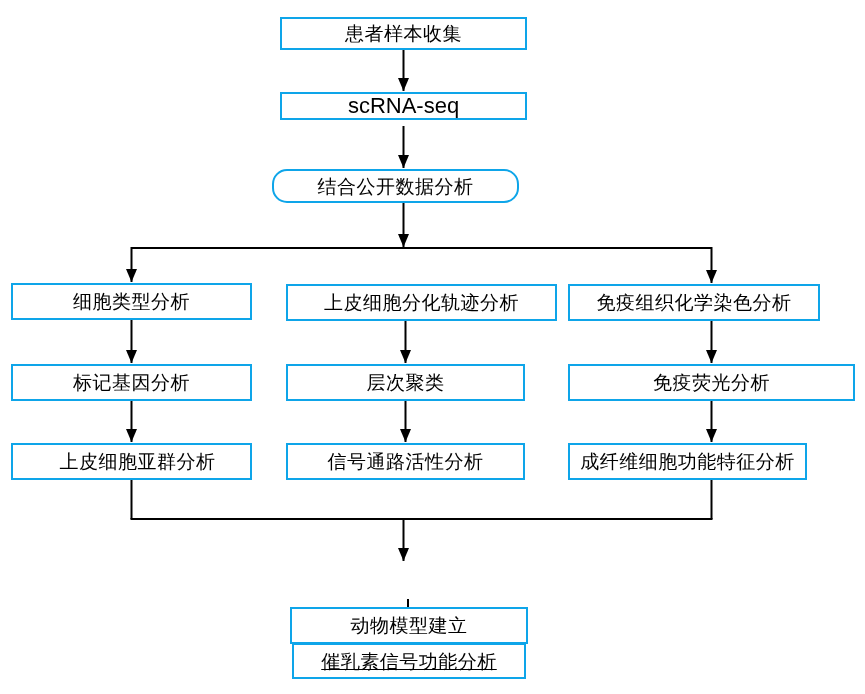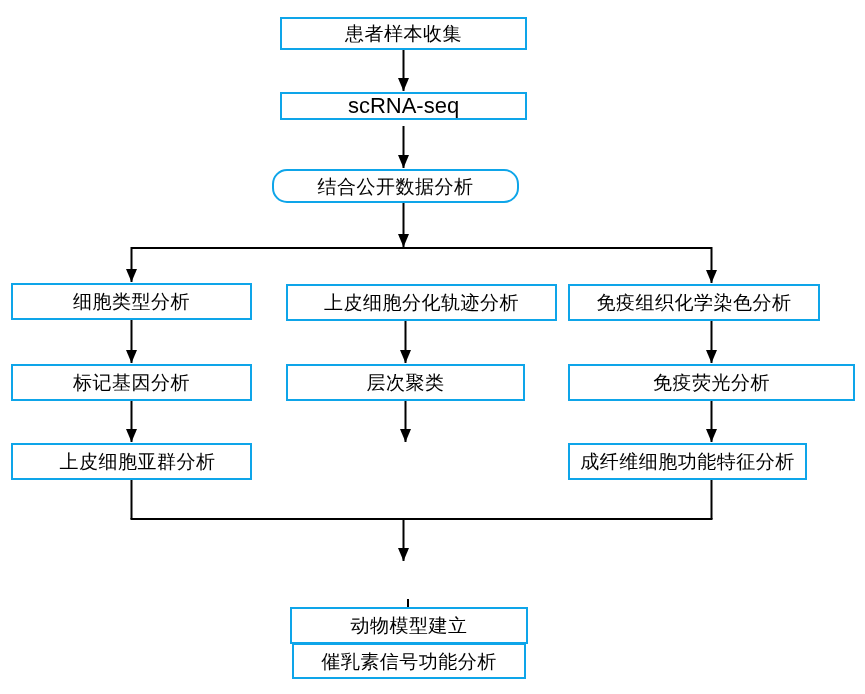--- a/index.html
+++ b/index.html
@@ -47,21 +47,21 @@
   
   .n-m0 { left: 286px; top: 284px; width: 271px; height: 37px; }
   .n-m1 { left: 286px; top: 364px; width: 239px; height: 37px; }
   .n-m2 { left: 286px; top: 443px; width: 239px; height: 37px; }
   
   .n-r0 { left: 568px; top: 284px; width: 252px; height: 37px; }
   .n-r1 { left: 568px; top: 364px; width: 287px; height: 37px; }
   .n-r2 { left: 568px; top: 443px; width: 239px; height: 37px; }
   
   .n-b0 { left: 290px; top: 562px; width: 238px; height: 37px; margin-top: 45px; }
-  .n-b1 { left: 292px; top: 643px; width: 234px; height: 36px; }
+  .n-b1 { left: 292px; top: 643px; width: 234px; height: 36px; text-decoration: underline; }
 </style>
 </head>
 <body>
 
 <div class="canvas">
 
   <svg class="connector-layer" viewBox="0 0 865 694" xmlns="http://www.w3.org/2000/svg">
     <defs>
       <marker id="arrow" markerUnits="userSpaceOnUse" markerWidth="14" markerHeight="12" refX="13" refY="5.5" orient="auto">
         <path d="M0,0 L13,5.5 L0,11 Z" fill="#000000"></path>
@@ -96,20 +96,21 @@
   <div class="node n-t0">患者样本收集</div>
   <div class="node n-t1">scRNA-seq</div>
   <div class="node n-t2">结合公开数据分析</div>
 
   <div class="node n-l0">细胞类型分析</div>
   <div class="node n-l1">标记基因分析</div>
   <div class="node n-l2">上皮细胞亚群分析</div>
 
   <div class="node n-m0">上皮细胞分化轨迹分析</div>
   <div class="node n-m1">层次聚类</div>
+  <div class="node n-m2">信号通路活性分析</div>
 
   <div class="node n-r0">免疫组织化学染色分析</div>
   <div class="node n-r1">免疫荧光分析</div>
   <div class="node n-r2">成纤维细胞功能特征分析</div>
 
   <div class="node n-b0">动物模型建立</div>
   <div class="node n-b1">催乳素信号功能分析</div>
 
 </div>
 

